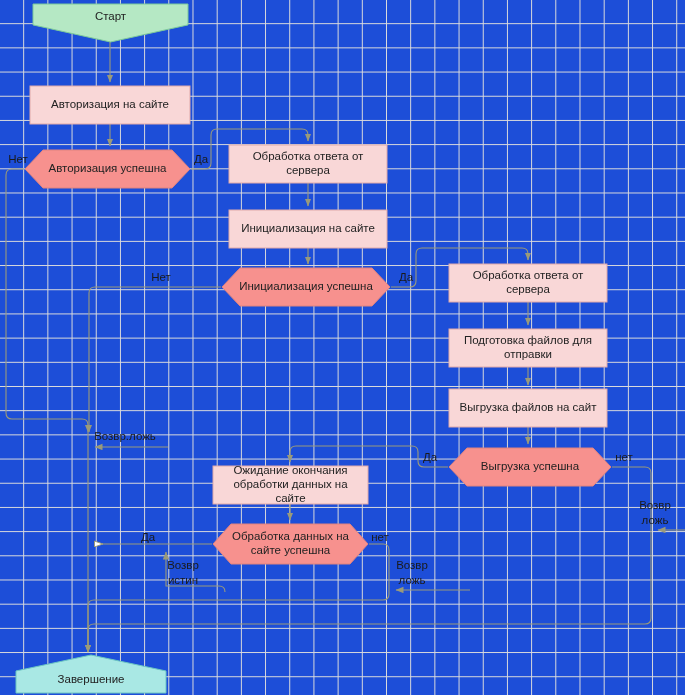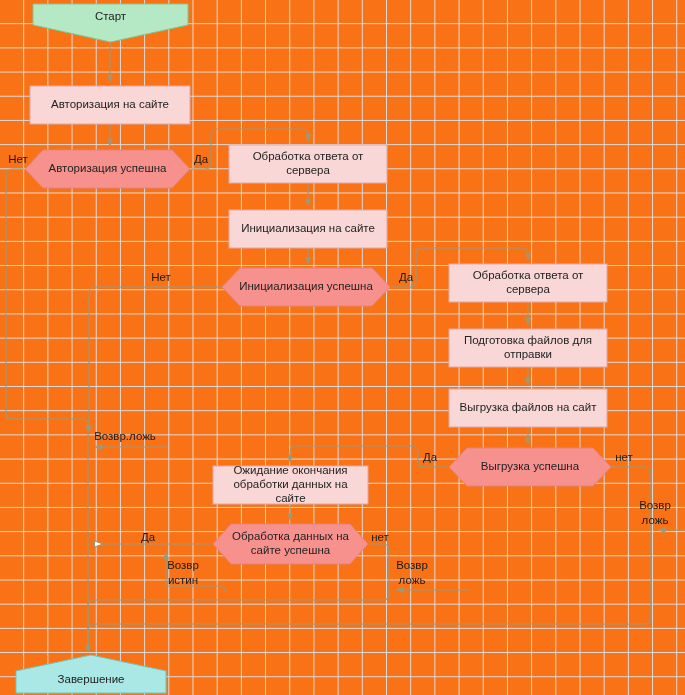--- a/index.html
+++ b/index.html
@@ -1,17 +1,17 @@
 <!DOCTYPE html>
 <html><head>
 <meta charset="utf-8">
 <style>
   html,body{margin:0;padding:0;background:#ffffff;}
   body{font-family:"Liberation Sans","DejaVu Sans",sans-serif;}
-  #canvas{position:relative;width:685px;height:695px;overflow:hidden;background:#f97316;}
+  #canvas{position:relative;width:685px;height:695px;overflow:hidden;background:#1d4ed8;}
   #grid{position:absolute;inset:0;
     background-image:
       linear-gradient(to right,#dcdcdc 1px,transparent 1px),
       linear-gradient(to bottom,#dcdcdc 1px,transparent 1px);
     background-size:24.2px 24.2px;
     background-position:-1px -1px;
   }
   #diagram{position:absolute;inset:0;}
   .node-label{font-size:11.5px;fill:#222222;text-anchor:middle;dominant-baseline:middle;}
   .edge-label{font-size:11.5px;fill:#1a1a1a;text-anchor:middle;dominant-baseline:middle;}

